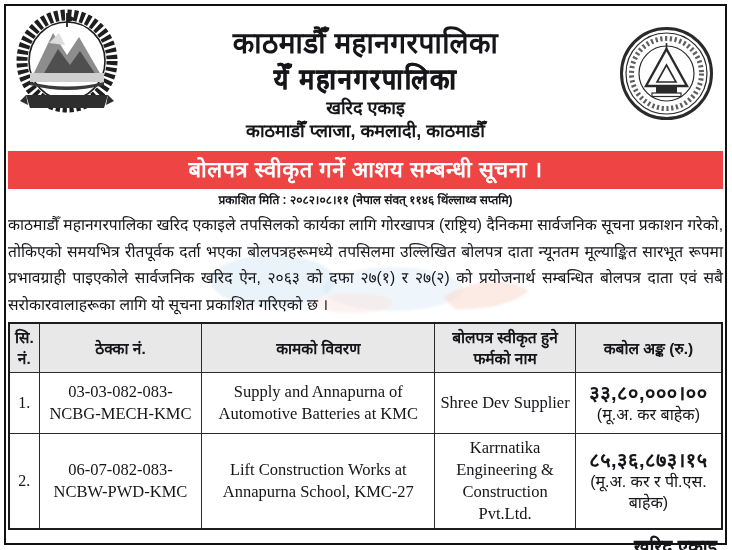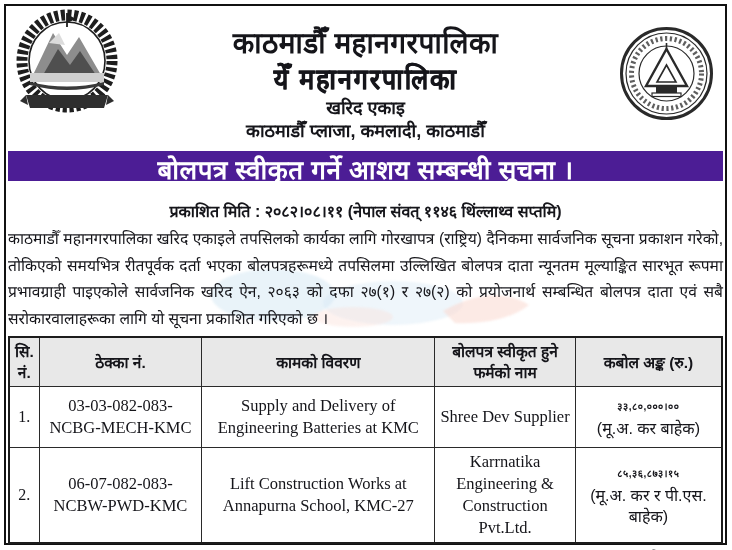--- a/index.html
+++ b/index.html
@@ -37,30 +37,30 @@
     font-size: 25px; font-weight: bold; letter-spacing: 2px;
     line-height: 36px; transform: scaleY(1.15);
     text-shadow: 0.6px 0 0 #15151a;
   }
   .title-office { font-size: 20px; font-weight: bold; line-height: 25px; }
   .title-unit   { font-size: 18px; font-weight: bold; line-height: 23px; }
   .title-addr   { font-size: 18px; font-weight: bold; line-height: 23px; }
 
   
   .banner {
-    margin-top: 3px; height: 30px; background: #4c1d95;
+    margin-top: 3px; height: 38px; background: #ef4444;
     color: #ffffff; text-align: center;
-    font-size: 26px; font-weight: bold; line-height: 38px;
+    font-size: 22px; font-weight: bold; line-height: 38px;
     letter-spacing: 0.5px;
   }
 
   
   .date-line {
-    text-align: center; font-weight: bold; font-size: 16px;
-    padding: 19px 0 3px 0;
+    text-align: center; font-weight: bold; font-size: 12px;
+    padding: 2px 0 3px 0;
   }
 
   
   .body-para {
     position: relative;
     font-size: 15.6px; line-height: 26.5px;
     text-align: justify; text-justify: inter-word;
     padding: 1px 0 4px 0;
   }
   .watermark {
@@ -87,21 +87,21 @@
   .col-work { width: 232px; }
   .col-firm { width: 140px; }
   .col-amt  { width: 146px; margin-left: 33px; }
   .cell-serif {
     font-family: "Liberation Serif", "DejaVu Serif", serif;
     font-size: 16.5px; line-height: 22px;
   }
   .cell-sn { font-family: "Liberation Serif", "DejaVu Serif", serif; font-size: 16px; }
   .row-1 td { height: 61px; }
   .row-2 td { height: 72px; }
-  .amount-main { font-size: 10px; font-weight: bold; letter-spacing: 0.5px; line-height: 22px; }
+  .amount-main { font-size: 20px; font-weight: bold; letter-spacing: 0.5px; line-height: 22px; }
   .amount-note { font-size: 16px; line-height: 21px; }
 
   
   .footer-sign {
     text-align: right; font-size: 19px; font-weight: bold;
     padding: 3px 6px 0 0;
   }
 </style>
 </head>
 <body>
@@ -182,21 +182,21 @@
           <th class="col-no">ठेक्का नं.</th>
           <th class="col-work">कामको विवरण</th>
           <th class="col-firm">बोलपत्र स्वीकृत हुने फर्मको नाम</th>
           <th class="col-amt">कबोल अङ्क (रु.)</th>
         </tr>
       </thead>
       <tbody>
         <tr class="row-1">
           <td class="cell-sn">1.</td>
           <td class="cell-serif">03-03-082-083-NCBG-MECH-KMC</td>
-          <td class="cell-serif">Supply and Delivery of Engineering Batteries at KMC</td>
+          <td class="cell-serif">Supply and Annapurna of Automotive Batteries at KMC</td>
           <td class="cell-serif">Shree Dev Supplier</td>
           <td>
             <div class="amount-main">३३,८०,०००।००</div>
             <div class="amount-note">(मू.अ. कर बाहेक)</div>
           </td>
         </tr>
         <tr class="row-2">
           <td class="cell-sn">2.</td>
           <td class="cell-serif">06-07-082-083-NCBW-PWD-KMC</td>
           <td class="cell-serif">Lift Construction Works at Annapurna School, KMC-27</td>

